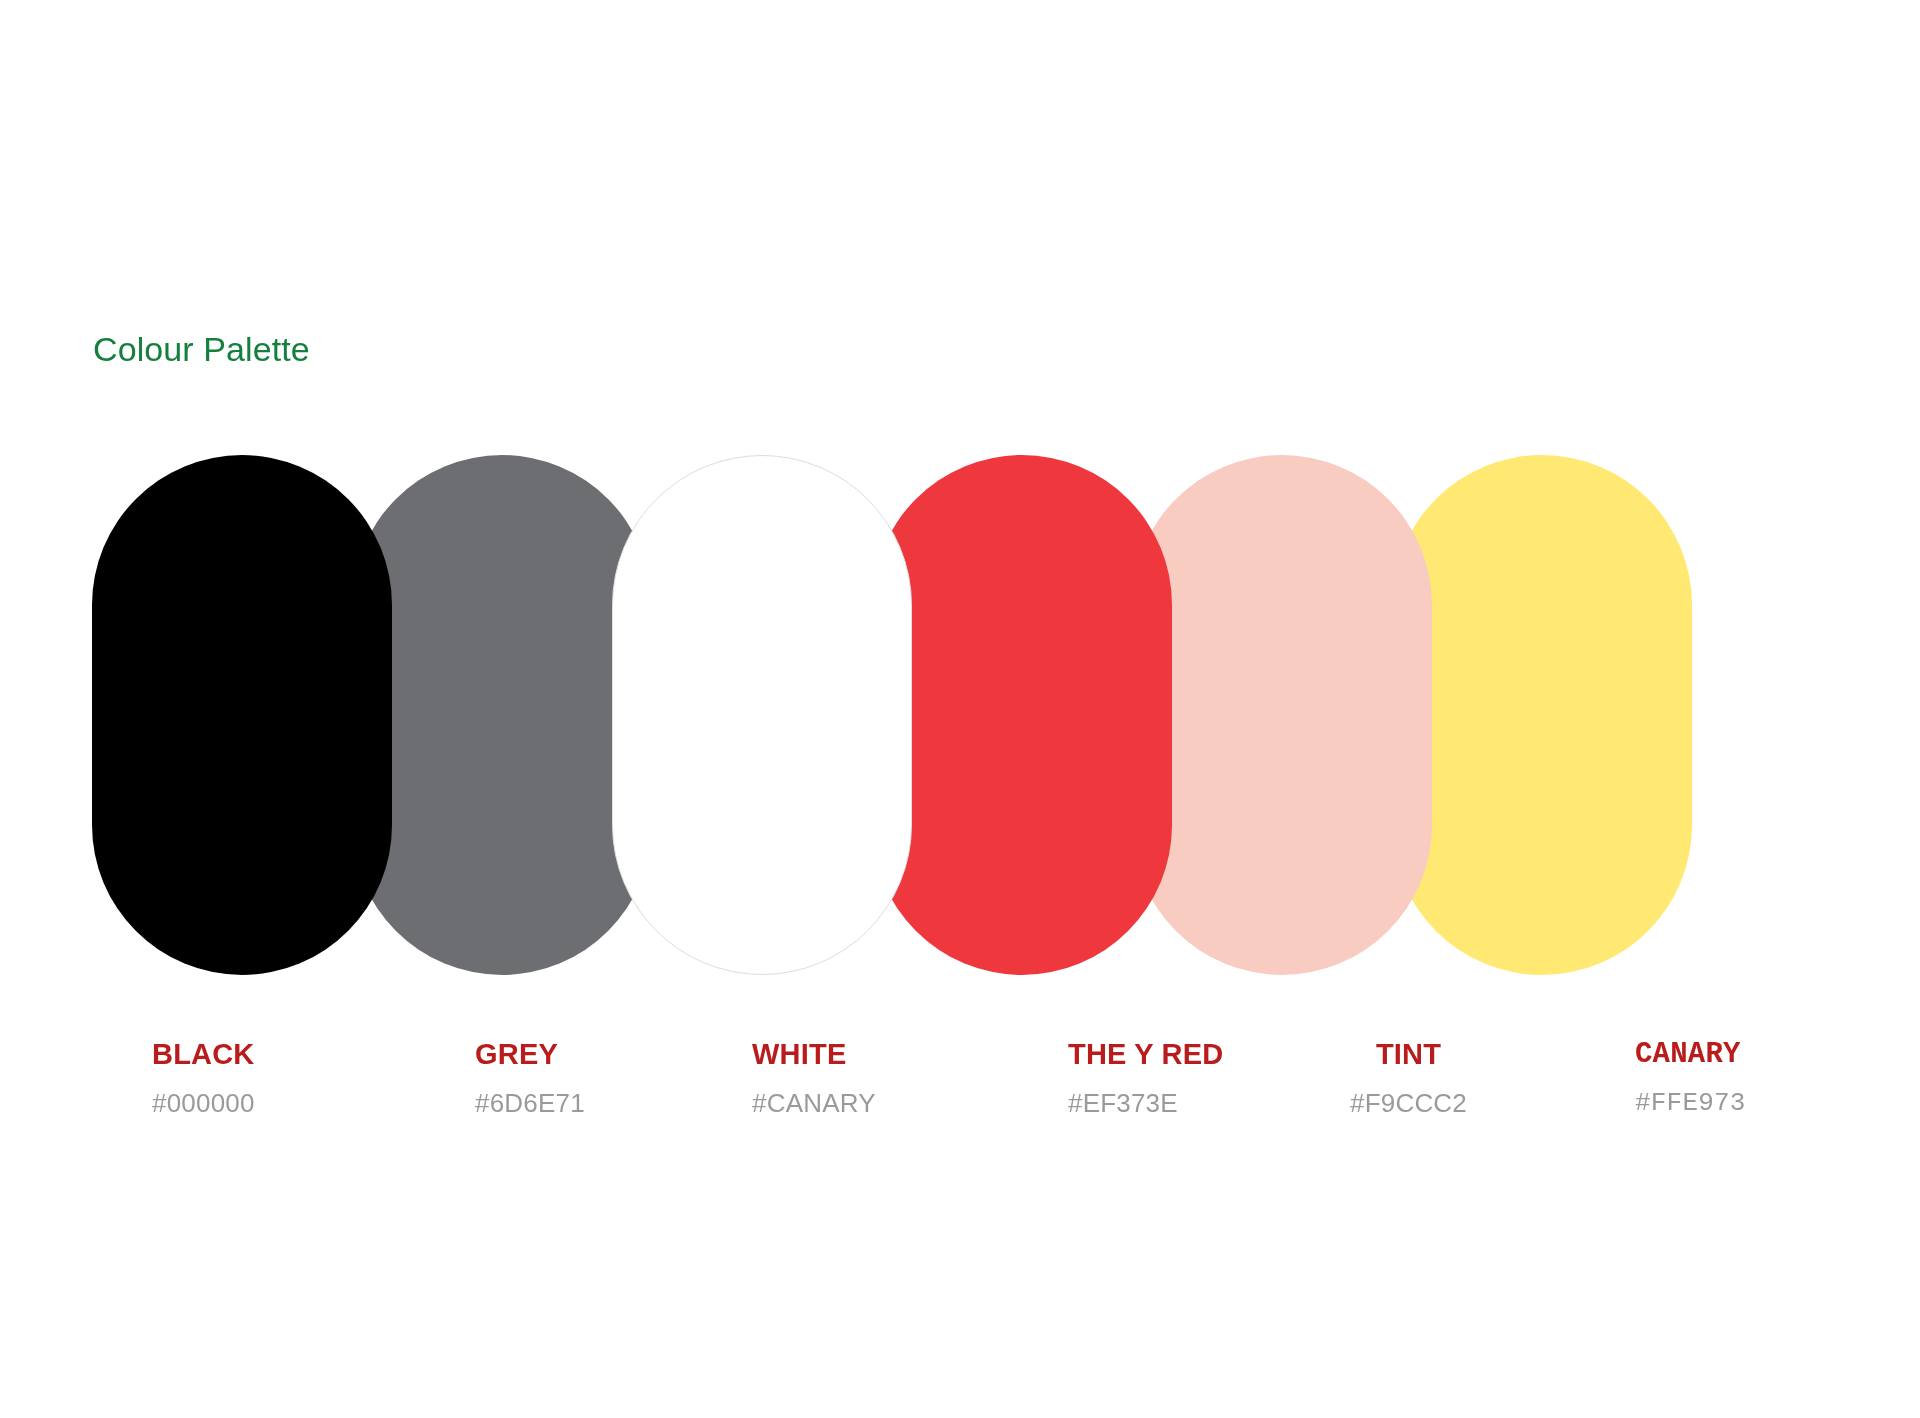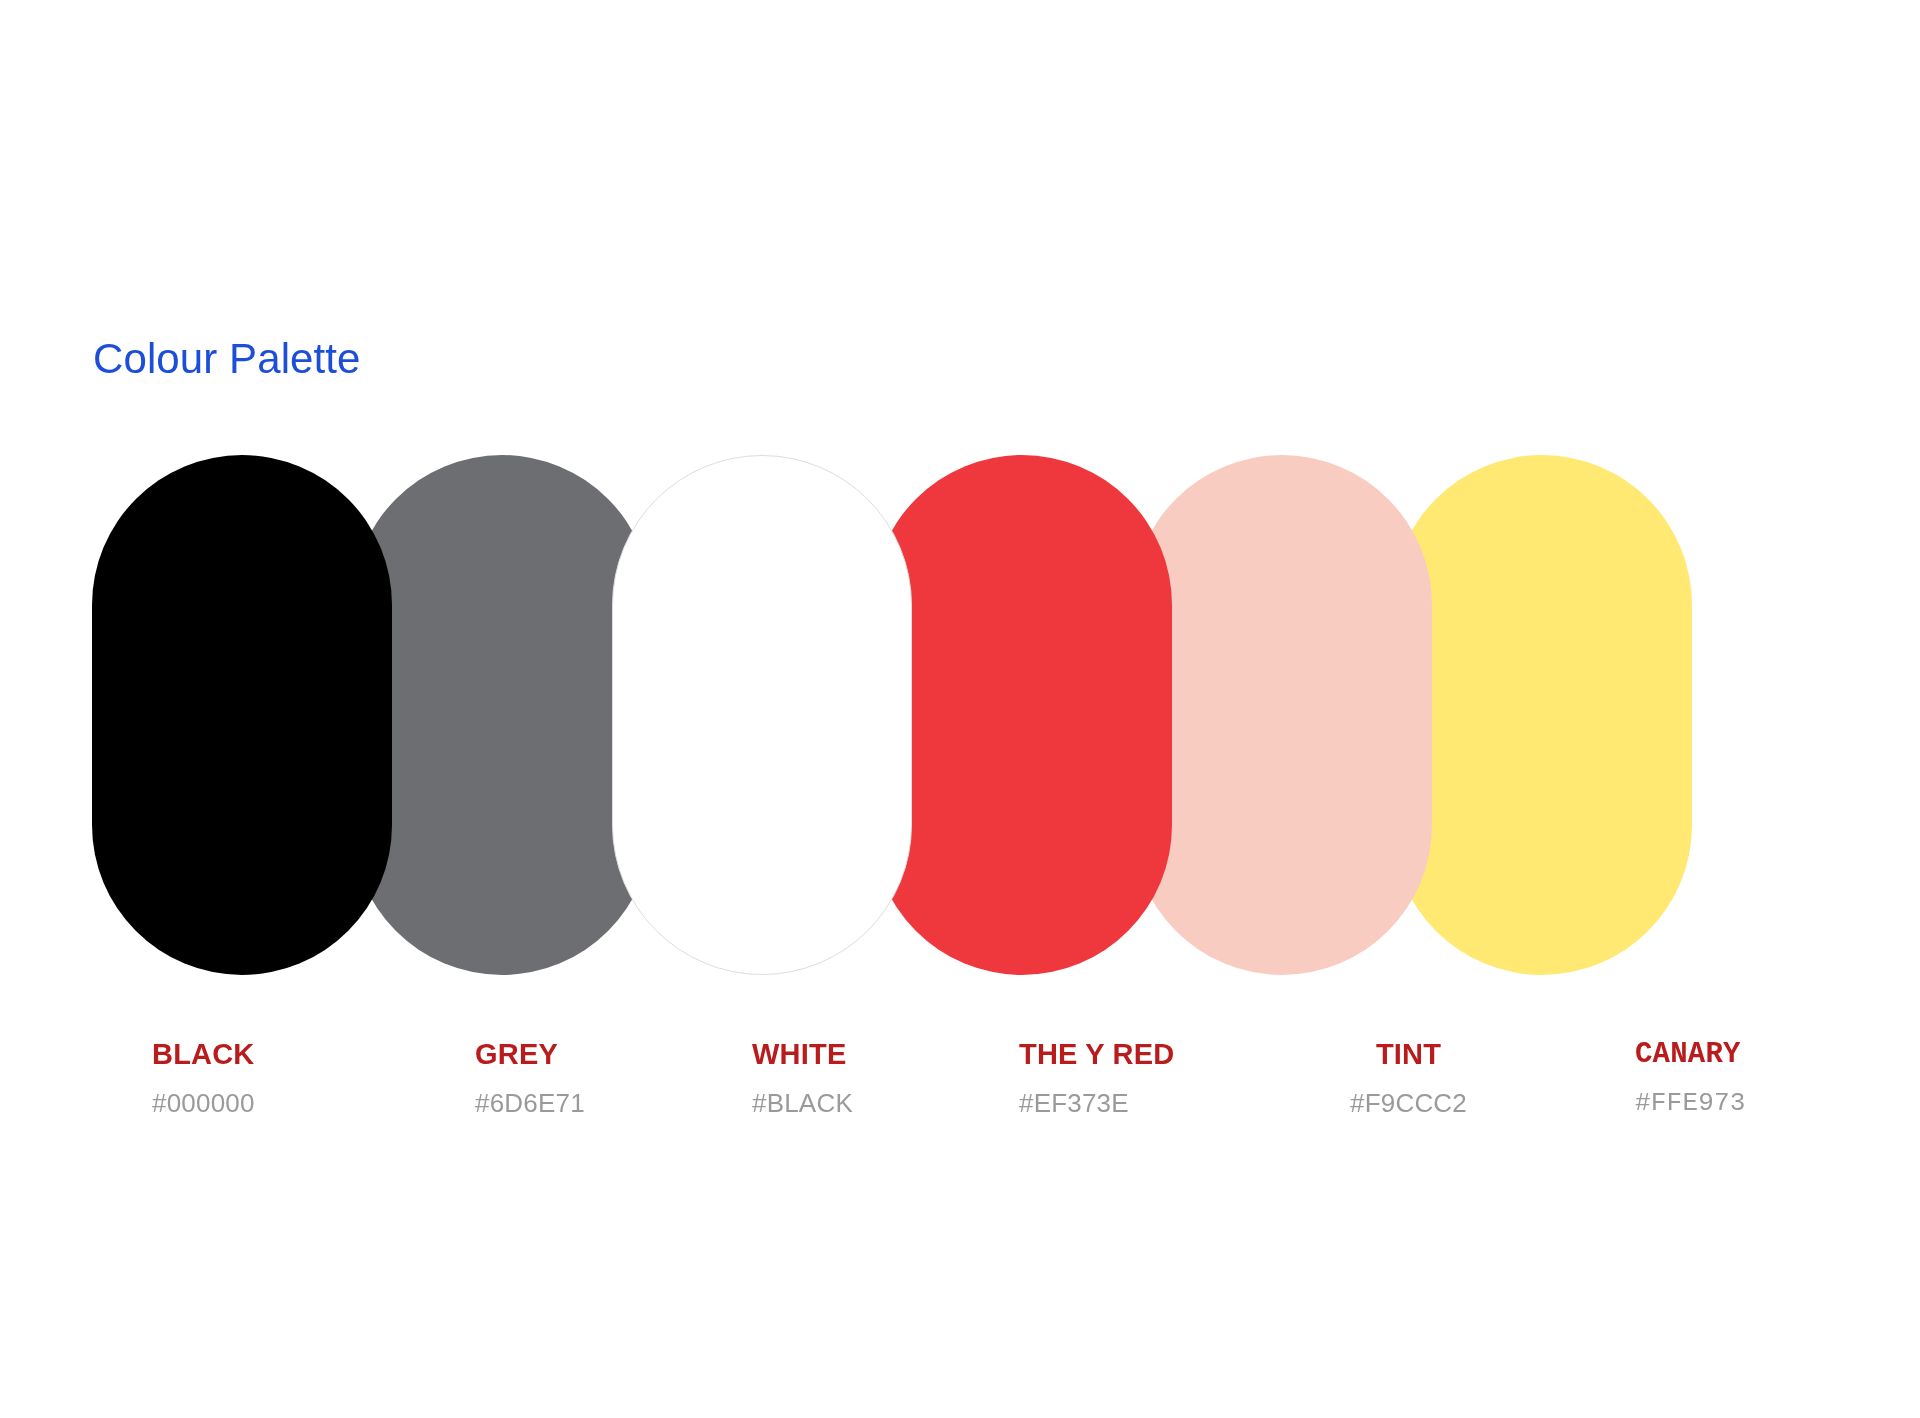--- a/index.html
+++ b/index.html
@@ -12,23 +12,23 @@
     background: #ffffff;
     font-family: "Liberation Sans", sans-serif;
     overflow: hidden;
     position: relative;
   }
 
   #page-title {
     position: absolute;
     left: 93px;
     top: 307px;
-    font-size: 42px;
+    font-size: 34px;
     font-weight: 400;
-    color: #1d4ed8;
+    color: #15803d;
     letter-spacing: 0.1px;
     white-space: nowrap;
     text-align: center;
   }
 
   
   #swatch-stage {
     position: absolute;
     left: 0;
     top: 0;
@@ -92,23 +92,23 @@
     <div class="caption" style="left: 152px; top: 1040px;">
       <span class="name">BLACK</span>
       <span class="hex">#000000</span>
     </div>
     <div class="caption" style="left: 475px; top: 1040px;">
       <span class="name">GREY</span>
       <span class="hex">#6D6E71</span>
     </div>
     <div class="caption" style="left: 752px; top: 1040px;">
       <span class="name">WHITE</span>
-      <span class="hex">#BLACK</span>
+      <span class="hex">#CANARY</span>
     </div>
-    <div class="caption" style="left: 1019px; top: 1040px;">
+    <div class="caption" style="left: 1068px; top: 1040px;">
       <span class="name">THE Y RED</span>
       <span class="hex">#EF373E</span>
     </div>
     <div class="caption" style="left: 1350px; top: 1040px; text-align: center;">
       <span class="name">TINT</span>
       <span class="hex">#F9CCC2</span>
     </div>
     <div class="caption" style="left: 1635px; top: 1040px; font-family: Liberation Mono, monospace;">
       <span class="name">CANARY</span>
       <span class="hex">#FFE973</span>

